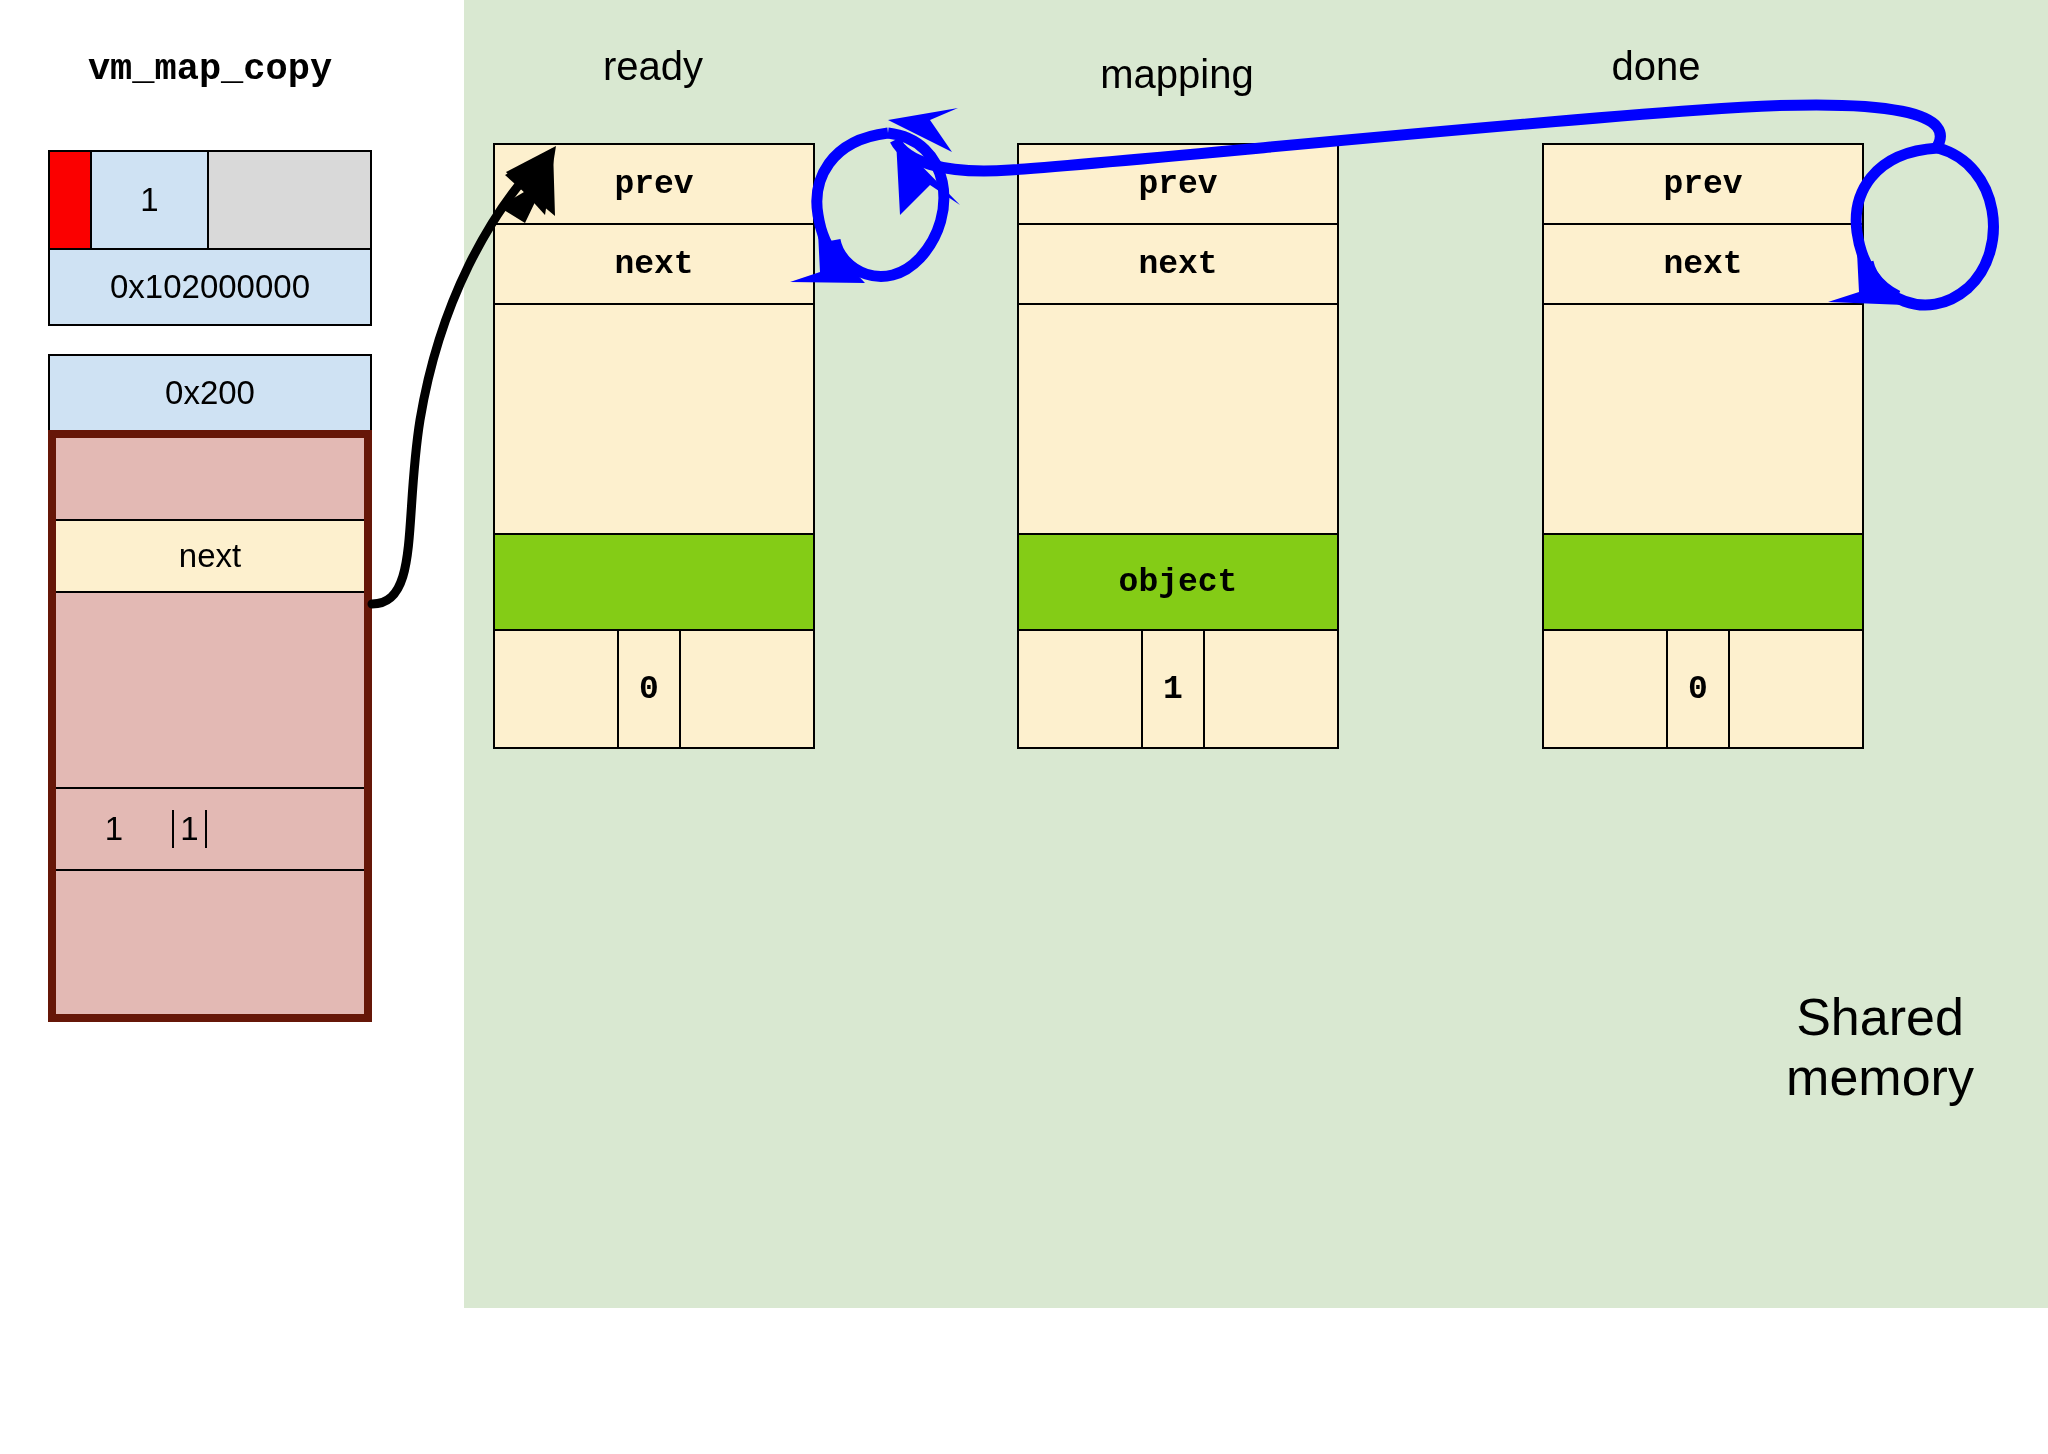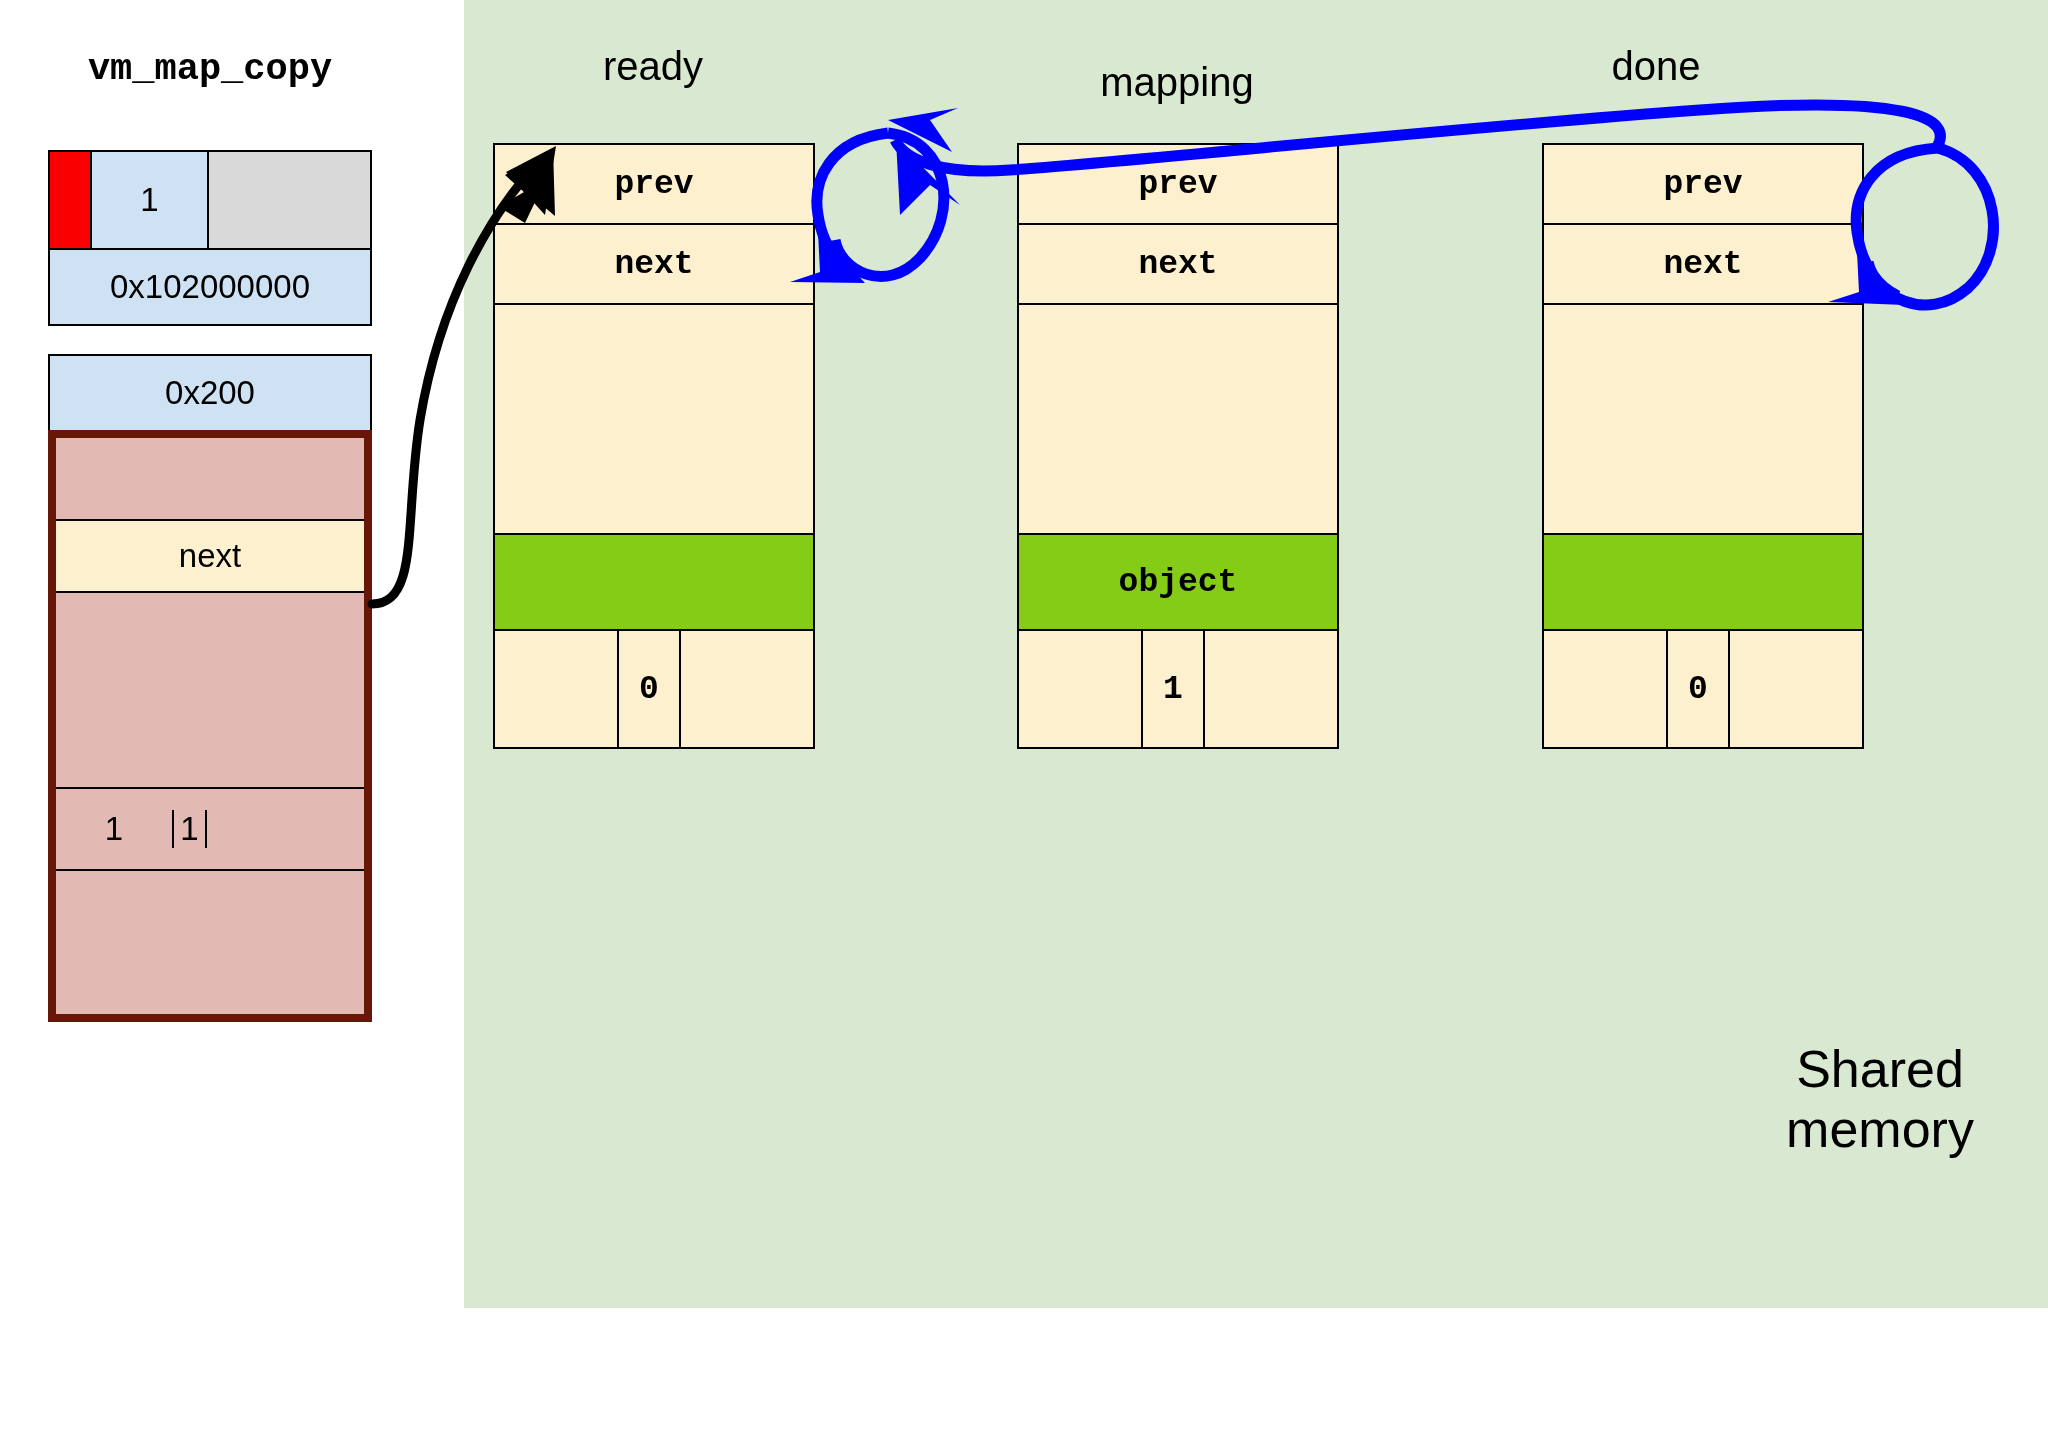--- a/index.html
+++ b/index.html
@@ -147,21 +147,21 @@
     font-family: "Liberation Mono", monospace;
     font-weight: bold;
     font-size: 33px;
     color: #000;
   }
   .foot-row > div:last-child { border-right: none; }
 
   
   #shared-caption {
     position: absolute;
-    left: 1740px; top: 1040px;
+    left: 1740px; top: 988px;
     width: 280px;
     text-align: center;
     font-family: "Liberation Sans", sans-serif;
     font-size: 52px;
     line-height: 1.15;
     color: #000;
   }
   
   #overlay {
     position: absolute;
@@ -210,21 +210,21 @@
     <div class="nrow hdr">next</div>
     <div class="nrow tall"></div>
     <div class="nrow obj orange"></div>
     <div class="foot-row">
       <div style="width:124px;"></div>
       <div style="width:62px;">0</div>
       <div style="width:132px;"></div>
     </div>
   </div>
 
-  <div class="node-title" style="left:1017px; top:60px;">mapping</div>
+  <div class="node-title" style="left:1017px; top:52px;">mapping</div>
   <div class="node" style="left:1017px; top:145px;">
     <div class="nrow hdr">prev</div>
     <div class="nrow hdr">next</div>
     <div class="nrow tall"></div>
     <div class="nrow obj orange">object</div>
     <div class="foot-row">
       <div style="width:124px;"></div>
       <div style="width:62px;">1</div>
       <div style="width:132px;"></div>
     </div>

